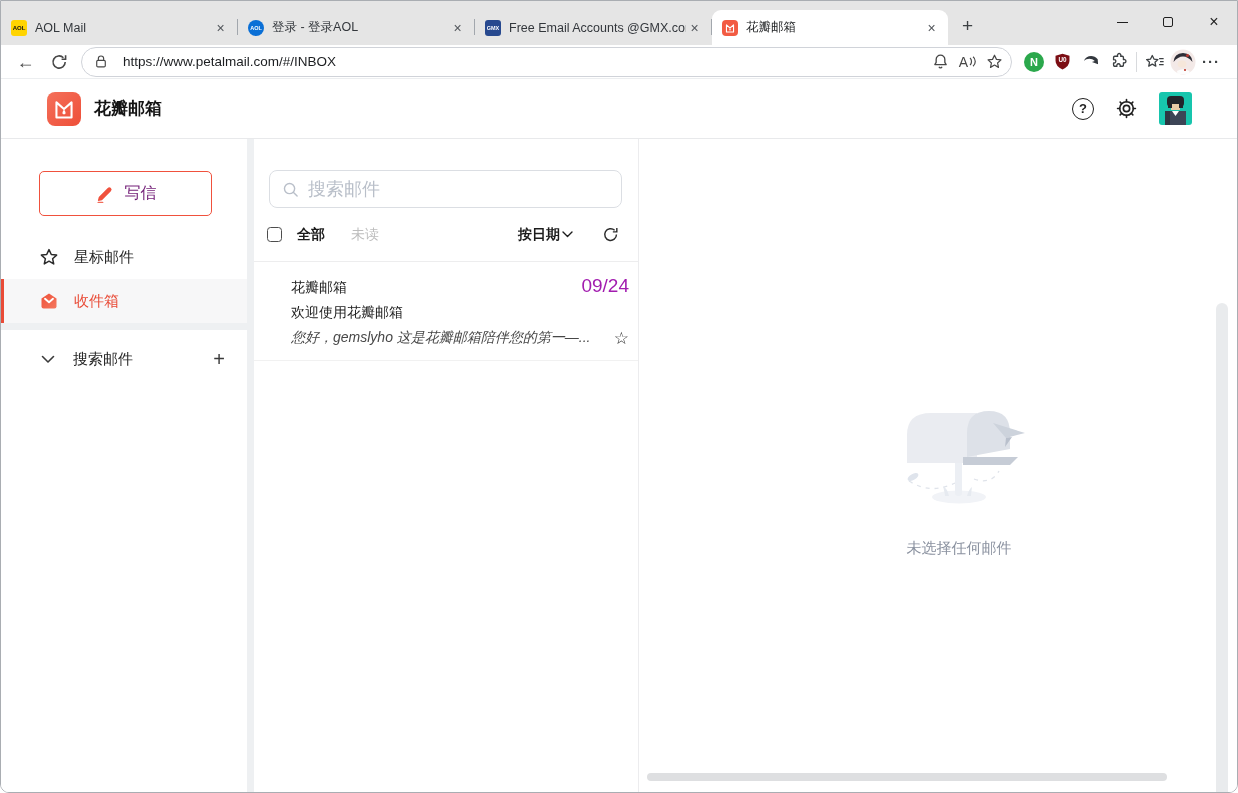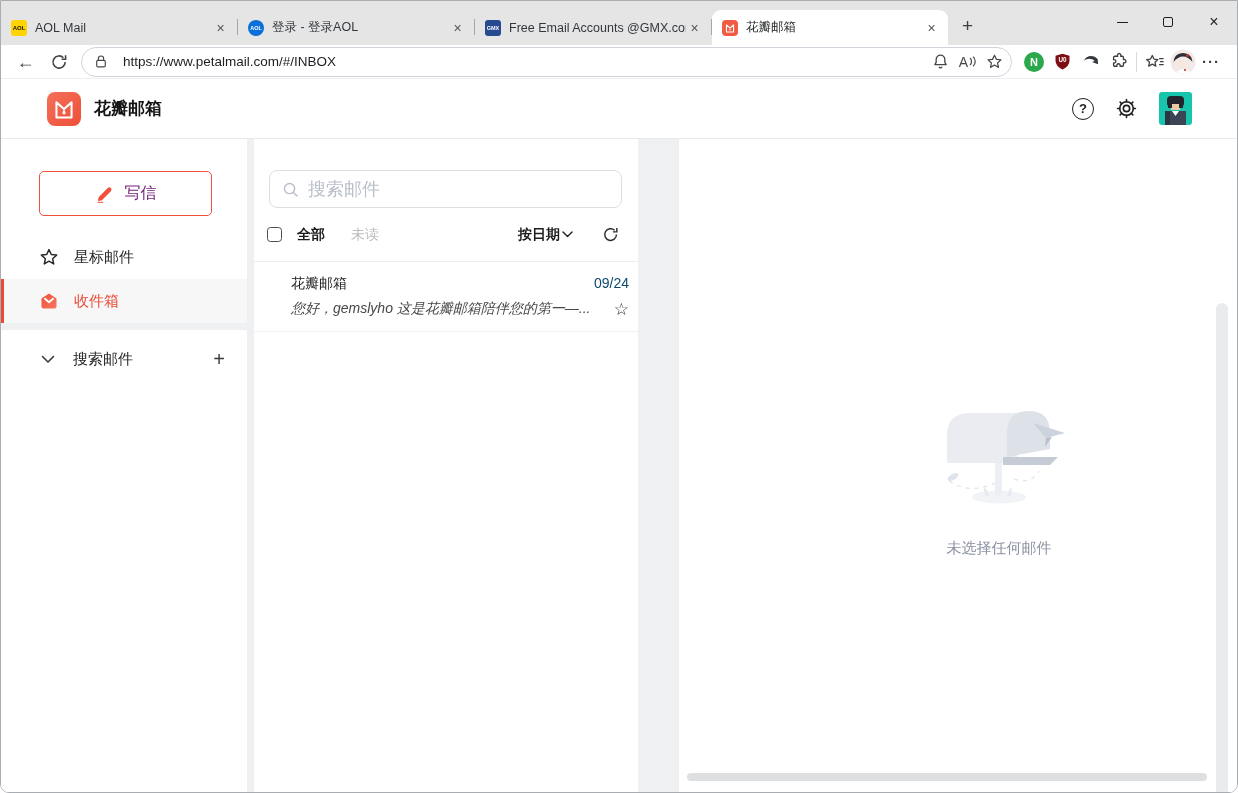--- a/index.html
+++ b/index.html
@@ -66,27 +66,27 @@
   .list-toolbar { height:54px; display:flex; align-items:center; padding:0 19px 0 13px; border-bottom:1px solid #ededee; }
   .cbx { width:15px; height:15px; border:1.5px solid #4d4d4d; border-radius:3.5px; flex:none; }
   .f-all { margin-left:15px; font-size:14px; font-weight:700; color:#1c1c1c; }
   .f-unread { margin-left:26px; font-size:14px; color:#bdbdbd; }
   .lt-spacer { flex:1; }
   .sort-btn { display:flex; align-items:center; gap:2px; font-size:14px; font-weight:600; color:#1c1c1c; }
   .refresh-btn { margin-left:29px; display:flex; align-items:center; }
   .email-item { padding:13px 9px 13px 37px; border-bottom:1px solid #f1f1f1; font-size:14px; cursor:pointer; }
   .erow1 { display:flex; align-items:baseline; }
   .e-sender { color:#222; }
-  .e-date { margin-left:auto; font-size:14px; color:#0c4a6e; }
+  .e-date { margin-left:auto; font-size:19px; color:#a21caf; }
   .e-subject { margin-top:7px; color:#222; }
   .erow3 { margin-top:7px; display:flex; align-items:center; }
   .e-preview { flex:1; color:#474747; white-space:nowrap; overflow:hidden;font-style:italic; }
   .e-star { margin-left:10px; font-size:17px; color:#2e2e2e; line-height:1; flex:none; }
 
-  .reading { flex:1; background:#fff; border-left:1px solid #ececee; position:relative; min-width:0;margin-left:40px; }
+  .reading { flex:1; background:#fff; border-left:1px solid #ececee; position:relative; min-width:0; }
   .empty-state { position:absolute; left:320px; top:254px; transform:translateX(-50%); text-align:center; }
   .empty-text { margin-top:24px; font-size:15px; color:#8b92a0; }
   .h-scroll { position:absolute; left:8px; bottom:13px; width:520px; height:8px; border-radius:4px; background:#dedfe1; }
   .v-scroll { position:absolute; right:9px; top:164px; width:12px; height:578px; border-radius:6px; background:#e9ebed; }
 </style>
 </head>
 <body>
 
 <div class="window">
 
@@ -320,20 +320,21 @@
               <path d="M15.3 9a6.2 6.2 0 1 1-1.9-4.4" fill="none" stroke="#2c2c2c" stroke-width="1.5"></path>
               <path d="M15.7 2v4.2h-4.2" fill="none" stroke="#2c2c2c" stroke-width="1.5"></path>
             </svg>
         </span>
       </div>
       <div class="email-item">
         <div class="erow1">
           <span class="e-sender">花瓣邮箱</span>
           <span class="e-date">09/24</span>
         </div>
+        <div class="e-subject">欢迎使用花瓣邮箱</div>
         <div class="erow3">
           <span class="e-preview">您好，gemslyho 这是花瓣邮箱陪伴您的第一—...</span>
           <span class="e-star">☆</span>
         </div>
       </div>
     </section>
 
     <section class="reading">
       <div class="empty-state">
         <svg width="160" height="118" viewBox="0 0 160 118">

